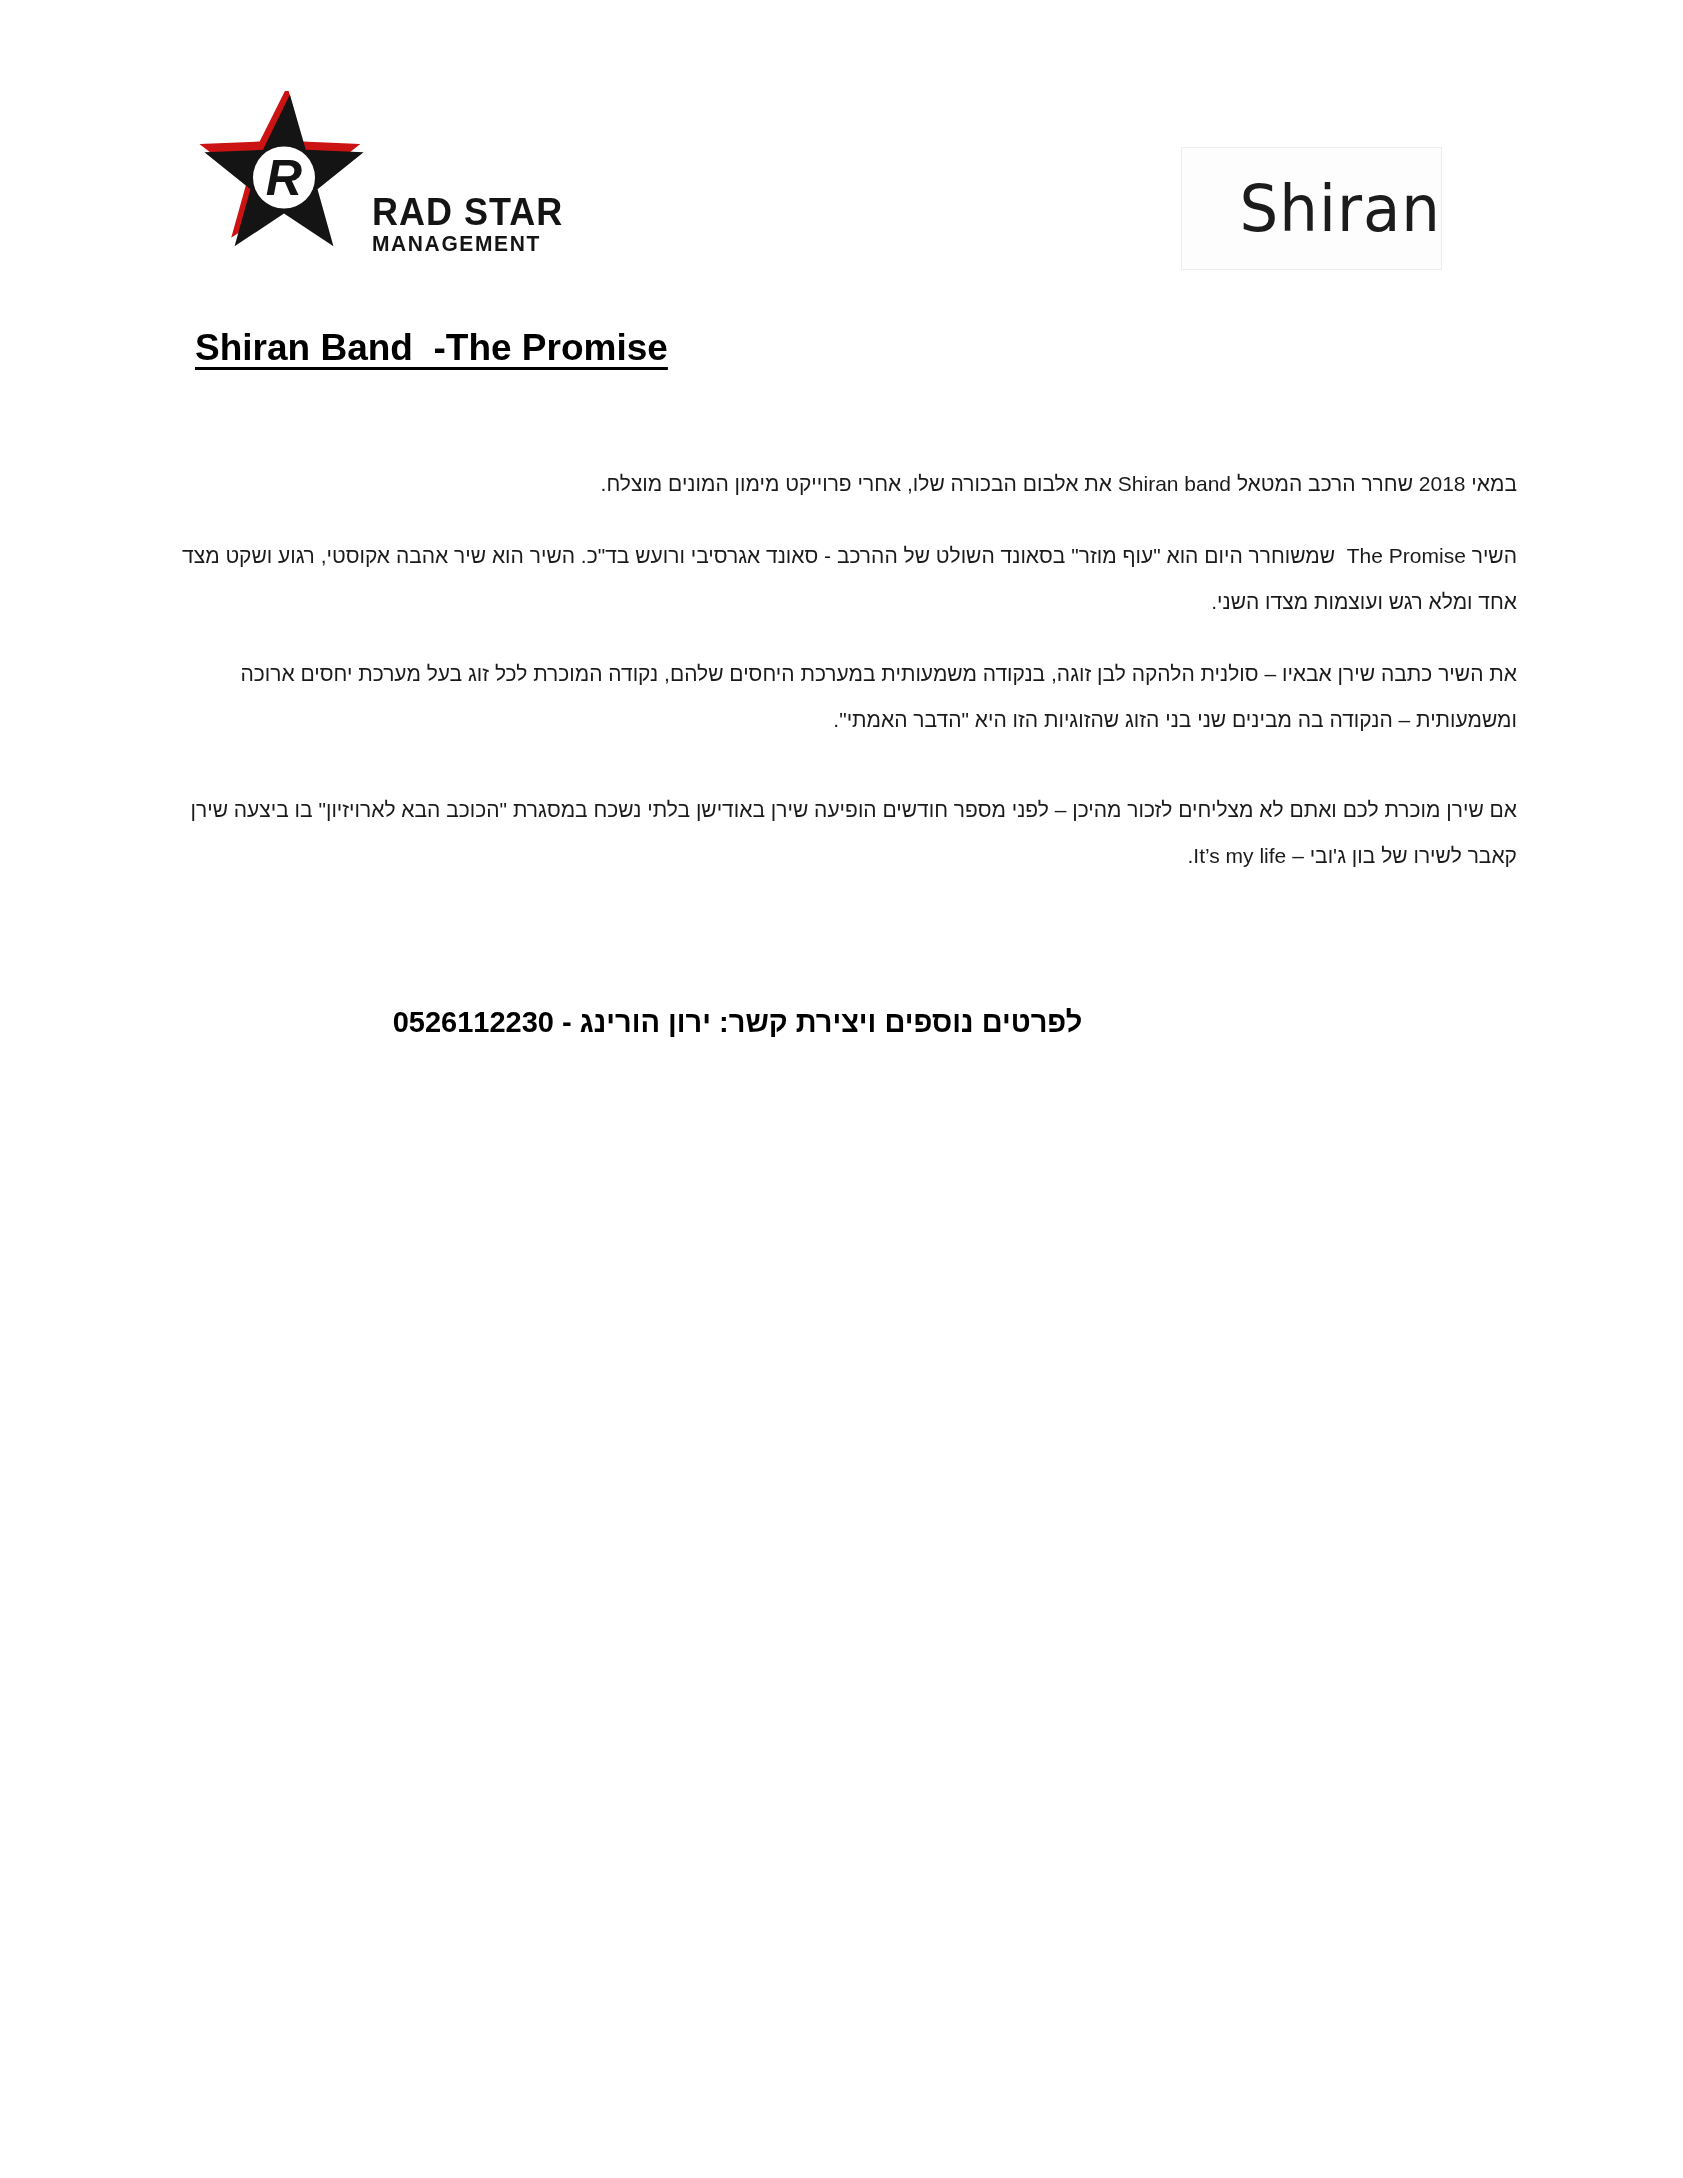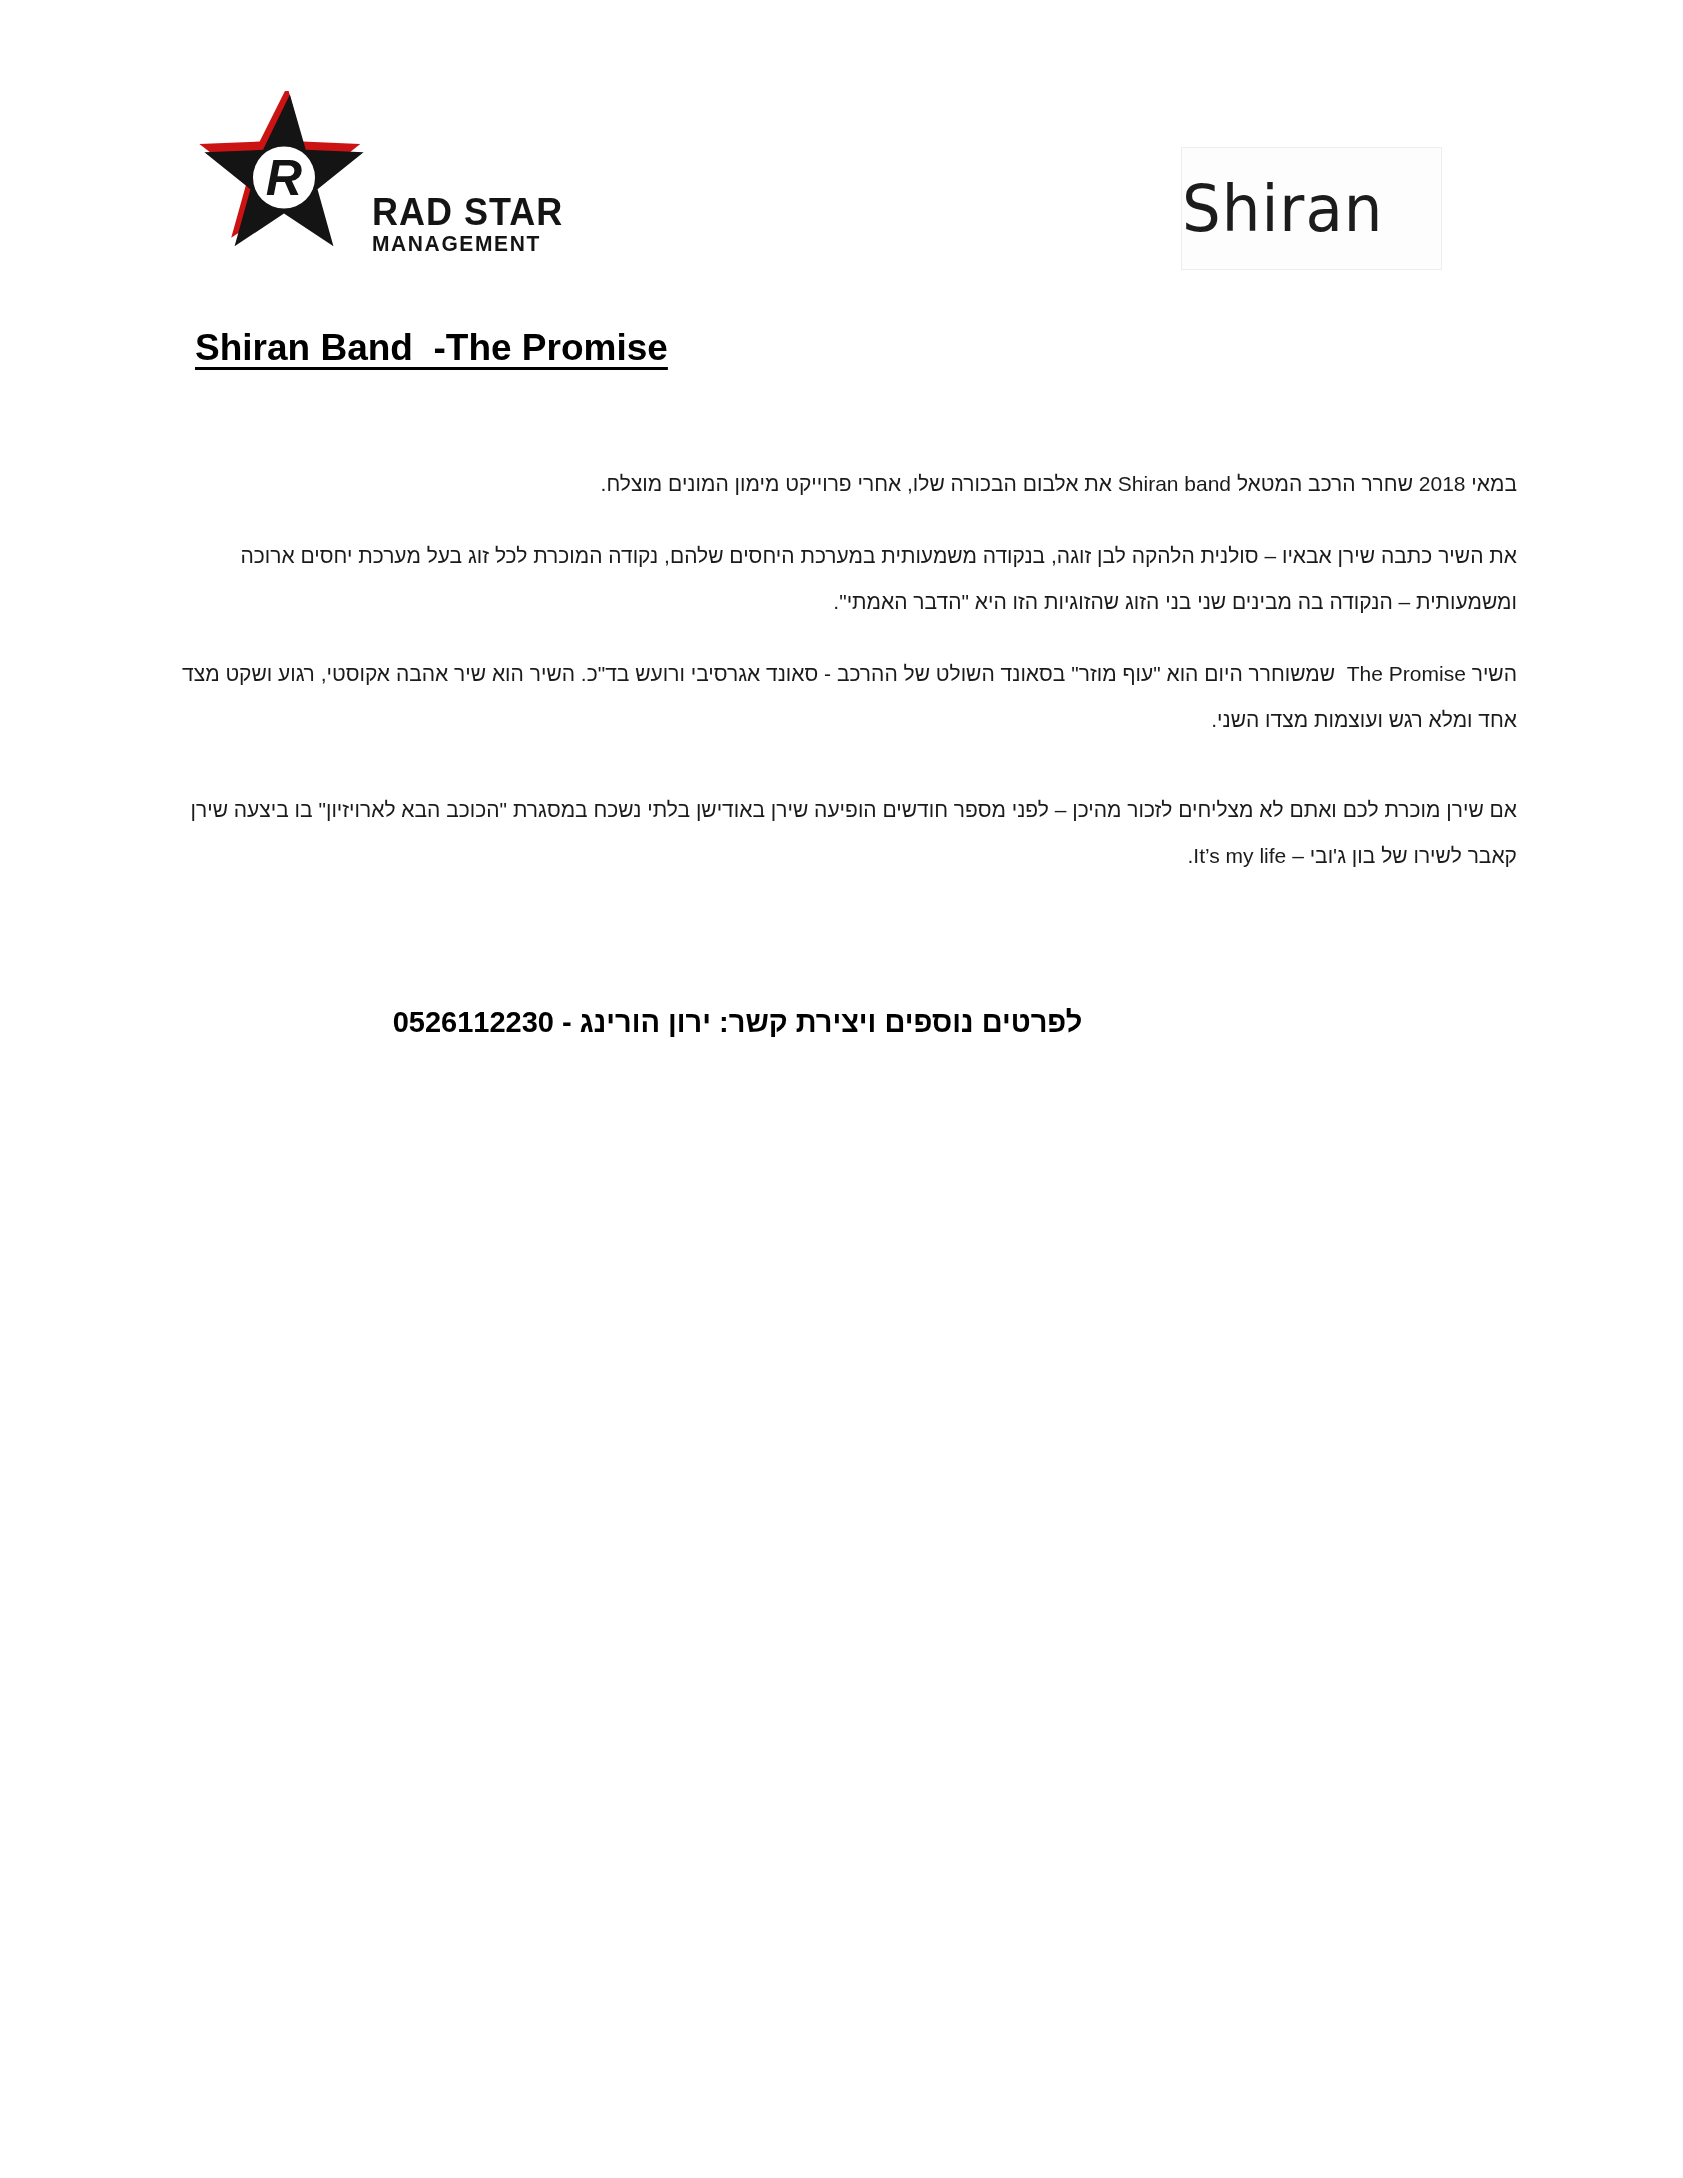--- a/index.html
+++ b/index.html
@@ -17,21 +17,21 @@
     font-weight:bold;font-size:36px;letter-spacing:1px;line-height:38px;
     transform:scaleY(1.08);transform-origin:left top;white-space:nowrap;
   }
   .radstar-line2{
     font-weight:bold;font-size:21px;letter-spacing:1.6px;line-height:26px;
     transform:scaleY(1.05);transform-origin:left top;white-space:nowrap;
   }
   .shiran-logo{
     position:absolute;left:1181px;top:147px;width:259px;height:121px;
     background:#fdfdfd;border:1px solid #ededed;
-    display:flex;align-items:center;justify-content:flex-start;
+    display:flex;align-items:center;justify-content:flex-end;
   }
   .shiran-text{
     font-family:"DejaVu Sans","Liberation Sans",sans-serif;
     font-size:61px;font-weight:500;color:#1c1c1c;letter-spacing:1px;
     transform:scaleY(1.05);
   }
 
   
   .doc-title{
     position:absolute;left:195px;top:327px;
@@ -81,21 +81,21 @@
   </div>
 
   <div class="shiran-logo">
     <span class="shiran-text">Shiran</span>
   </div>
 
   <div class="doc-title">Shiran Band  -The Promise</div>
 
   <div class="doc-body" dir="rtl">
       <p dir="rtl">במאי 2018 שחרר הרכב המטאל Shiran band את אלבום הבכורה שלו, אחרי פרוייקט מימון המונים מוצלח.</p>
+      <p dir="rtl">השיר The Promise  שמשוחרר היום הוא "עוף מוזר" בסאונד השולט של ההרכב - סאונד אגרסיבי ורועש בד"כ. השיר הוא שיר אהבה אקוסטי, רגוע ושקט מצד אחד ומלא רגש ועוצמות מצדו השני.</p>
       <p dir="rtl">את השיר כתבה שירן אבאיו – סולנית הלהקה לבן זוגה, בנקודה משמעותית במערכת היחסים שלהם, נקודה המוכרת לכל זוג בעל מערכת יחסים ארוכה ומשמעותית – הנקודה בה מבינים שני בני הזוג שהזוגיות הזו היא "הדבר האמתי".</p>
-      <p dir="rtl">השיר The Promise  שמשוחרר היום הוא "עוף מוזר" בסאונד השולט של ההרכב - סאונד אגרסיבי ורועש בד"כ. השיר הוא שיר אהבה אקוסטי, רגוע ושקט מצד אחד ומלא רגש ועוצמות מצדו השני.</p>
       <p dir="rtl" class="gap-large">אם שירן מוכרת לכם ואתם לא מצליחים לזכור מהיכן – לפני מספר חודשים הופיעה שירן באודישן בלתי נשכח במסגרת "הכוכב הבא לארויזיון" בו ביצעה שירן קאבר לשירו של בון ג'ובי – It’s my life.</p>
     </div>
 
   <div class="contact-line" dir="rtl">לפרטים נוספים ויצירת קשר: ירון הורינג - 0526112230</div>
 
 </div>
 
 
 </body></html>

